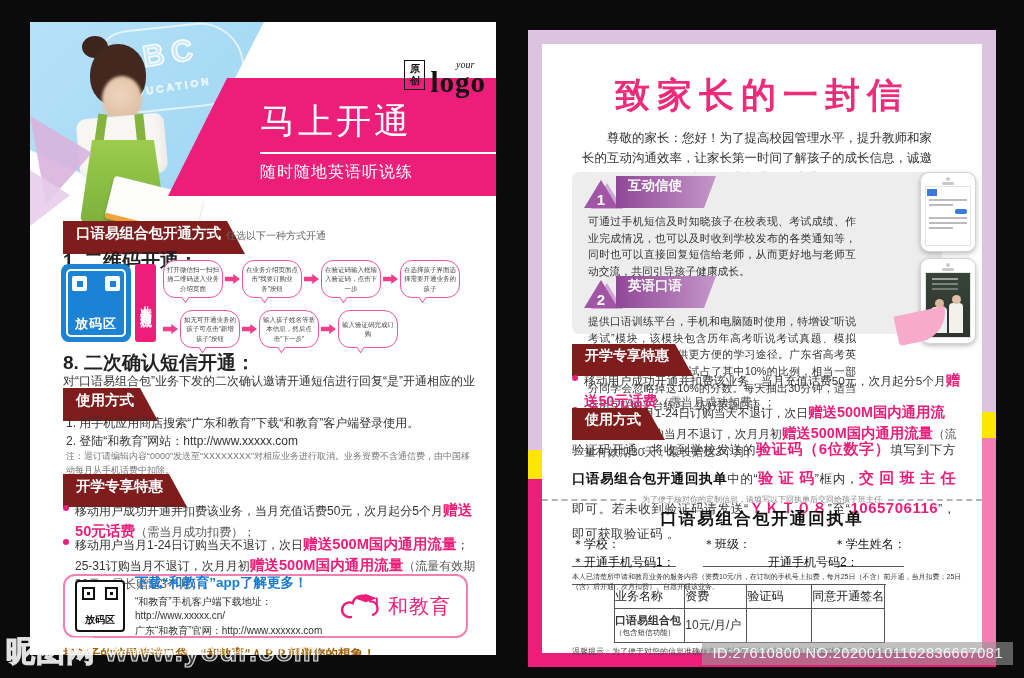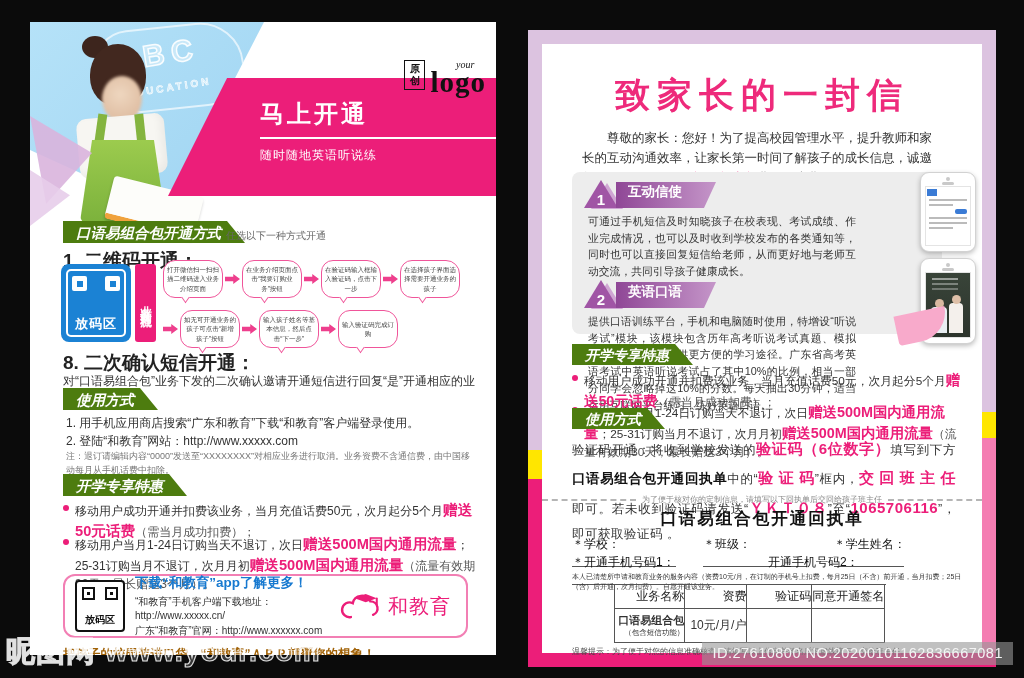--- a/index.html
+++ b/index.html
@@ -40,33 +40,33 @@
     background:#fdfdfa; border-radius:4px; transform:rotate(14deg);
     border-bottom:6px solid #f0a23c; box-shadow:0 2px 3px rgba(0,0,0,.2); }
 
   .ptri1 { position:absolute; left:0; top:94px; width:62px; height:88px; background:#d9b4dd; opacity:.9;
     clip-path:polygon(0 0,100% 42%,26% 100%); }
   .ptri2 { position:absolute; left:0; top:148px; width:40px; height:56px; background:#e7cdea; opacity:.9;
     clip-path:polygon(0 0,100% 45%,0 100%); }
 
   .lp-banner { position:absolute; left:138px; top:56px; width:328px; height:118px;
     background:#ec1e79; clip-path:polygon(18% 0,100% 0,100% 100%,0 100%); color:#fff; }
-  .lp-banner .tt { margin:20px 0 0 92px; font-size:24px; font-weight:bold; letter-spacing:3px; }
+  .lp-banner .tt { margin:20px 0 0 92px; font-size:35px; font-weight:normal; letter-spacing:3px; }
   .lp-banner .line { margin:7px 0 0 92px; border-top:2px solid #fff; }
-  .lp-banner .st { margin:8px 0 0 92px; font-size:12px; letter-spacing:1px; }
+  .lp-banner .st { margin:8px 0 0 92px; font-size:16px; letter-spacing:1px; }
 
   .logo { position:absolute; right:10px; top:38px; display:flex; align-items:flex-start; gap:5px; color:#111; }
   .logo .box { border:1.5px solid #111; width:21px; padding:2px 0; text-align:center;
     font-size:10px; line-height:1.2; font-weight:bold; }
   .logo .yl { font-family:"Liberation Serif","DejaVu Serif",serif; line-height:1; }
   .logo .yl .your { display:block; font-style:italic; font-size:10px; margin-left:14px;text-align:center; }
   .logo .yl .logotxt { display:block; font-size:29px; font-weight:bold; letter-spacing:1px; margin-top:-2px; }
 
-  .sec-hdr { position:absolute; background:#4d7c0f; color:#fff; font-weight:bold; font-size:14.5px;
-    padding:3px 24px 0 13px; clip-path:polygon(0 0,calc(100% - 18px) 0,100% 100%,0 100%); white-space:nowrap;font-style:italic; }
+  .sec-hdr { position:absolute; background:#7f1d1d; color:#fff; font-weight:bold; font-size:14.5px;
+    padding:3px 24px 11px 13px; clip-path:polygon(0 0,calc(100% - 18px) 0,100% 100%,0 100%); white-space:nowrap; }
   .sec-note { position:absolute; font-size:10px; color:#666; }
   .bold-line { position:absolute; font-size:19px; font-weight:bold; color:#222; }
   .body-txt { position:absolute; font-size:12px; color:#333; line-height:1.5; }
   .tiny-note { position:absolute; font-size:9px; color:#777; line-height:1.5; }
 
   .qr-flow { position:absolute; left:31px; top:238px; right:8px; height:100px; }
   .qr-blue { position:absolute; left:0; top:4px; width:70px; height:78px; background:#1b82d4; border-radius:8px; }
   .qr-blue .inner { position:absolute; inset:5px; border:2.5px solid #fff; border-radius:5px; }
   .qr-blue .eye { position:absolute; top:12px; width:15px; height:15px; background:#fff; border-radius:2px; }
   .qr-blue .eye::after { content:""; position:absolute; left:4.5px; top:4.5px; width:6px; height:6px; background:#1b82d4; }
@@ -122,21 +122,21 @@
 
   .graybox { position:absolute; left:30px; top:128px; width:370px; height:162px;
     background:#ededed; border-radius:8px; padding:8px 0 0 12px; }
   .frow { display:flex; align-items:flex-end; height:26px; margin-top:2px; }
   .fnum { position:relative; width:36px; height:28px; }
   .fnum .sh { position:absolute; left:7px; top:3px; width:32px; height:26px; background:#cfa6d3;
     clip-path:polygon(50% 0,100% 100%,0 100%); }
   .fnum .tri { position:absolute; left:0; top:0; width:34px; height:28px; background:#a055a5;
     clip-path:polygon(50% 0,100% 100%,0 100%); color:#fff; font-weight:bold; font-size:15px;
     text-align:center; line-height:40px; }
-  .fband { height:26px; background:linear-gradient(90deg,#8f4796,#c596c9);
+  .fband { height:32px; background:linear-gradient(90deg,#8f4796,#c596c9);
     clip-path:polygon(0 0,100% 0,88% 100%,0 100%); color:#fff; font-weight:bold; font-size:13.5px;
     line-height:20px; padding:0 34px 8px 12px; margin-left:-4px;margin-top:9px; }
   .ftext { font-size:10.8px; line-height:1.55; color:#333; margin:5px 0 0 4px; padding-right:86px; text-align:justify; }
 
   .phone { position:absolute; width:56px; background:#fff; border:1px solid #d2d2d2; border-radius:9px;
     box-shadow:0 2px 5px rgba(0,0,0,.25); right:-34px; }
   #phone1 { top:0; height:80px; }
   #phone2 { top:86px; height:86px; }
   .phone .dot { width:4px; height:4px; background:#c9c9c9; border-radius:50%; margin:4px auto 1px; }
   .phone .spk { width:12px; height:3px; background:#c9c9c9; border-radius:2px; margin:0 auto; }
@@ -166,21 +166,21 @@
   .divider span { padding:0 6px; white-space:nowrap; }
 
   .form-title { position:absolute; left:0; right:0; top:464px; text-align:center; font-size:16.5px; font-weight:bold; color:#111; letter-spacing:2px; }
   .frm-row { position:absolute; left:30px; right:26px; font-size:12px; color:#111; display:flex; }
   .r1 { top:492px; justify-content:space-between; }
   .r2 { top:510px; gap:24px; }
   .ul { display:inline-block; border-bottom:1px solid #555; height:12px; vertical-align:bottom; }
   .agree { position:absolute; left:30px; right:20px; top:528px; font-size:7px; color:#333; }
 
   .rtable { position:absolute; left:72px; right:52px; top:540px; border-collapse:collapse; }
-  .rtable th,.rtable td { border:1.5px solid #555; text-align:right;margin-left:28px; }
+  .rtable th,.rtable td { border:1.5px solid #555; text-align:left;margin-left:28px; }
   .rtable th { font-size:12px; font-weight:normal; color:#222; height:24px; }
   .rtable td { height:34px; font-size:12px; }
   .rtable .svc b { display:block; font-size:11px; }
   .rtable .svc span { display:block; font-size:7.5px; }
   .rnote { position:absolute; left:30px; right:20px; top:602px; font-size:8px; color:#444; }
 
   
   #wm-nipic { position:absolute; left:6px; bottom:6px; font-size:29px; font-weight:bold; letter-spacing:1px;
     color:rgba(255,255,255,.18); -webkit-text-stroke:1.2px rgba(255,255,255,.85); }
   #wm-id { position:absolute; right:11px; bottom:13px; background:rgba(150,150,150,.6); color:#f4f4f4;

